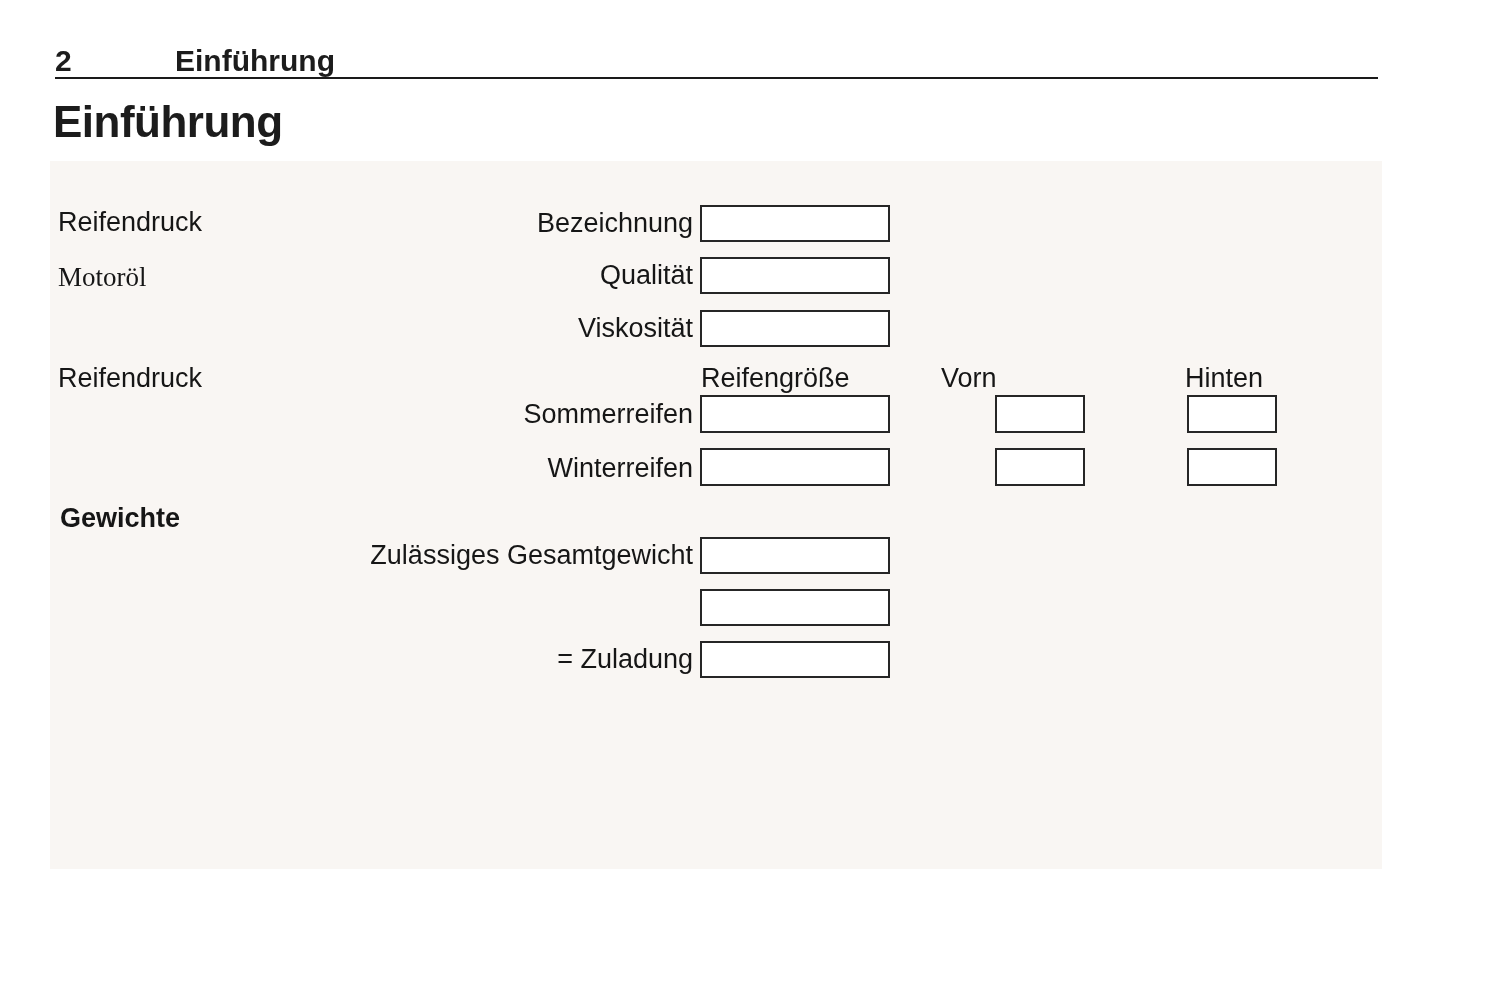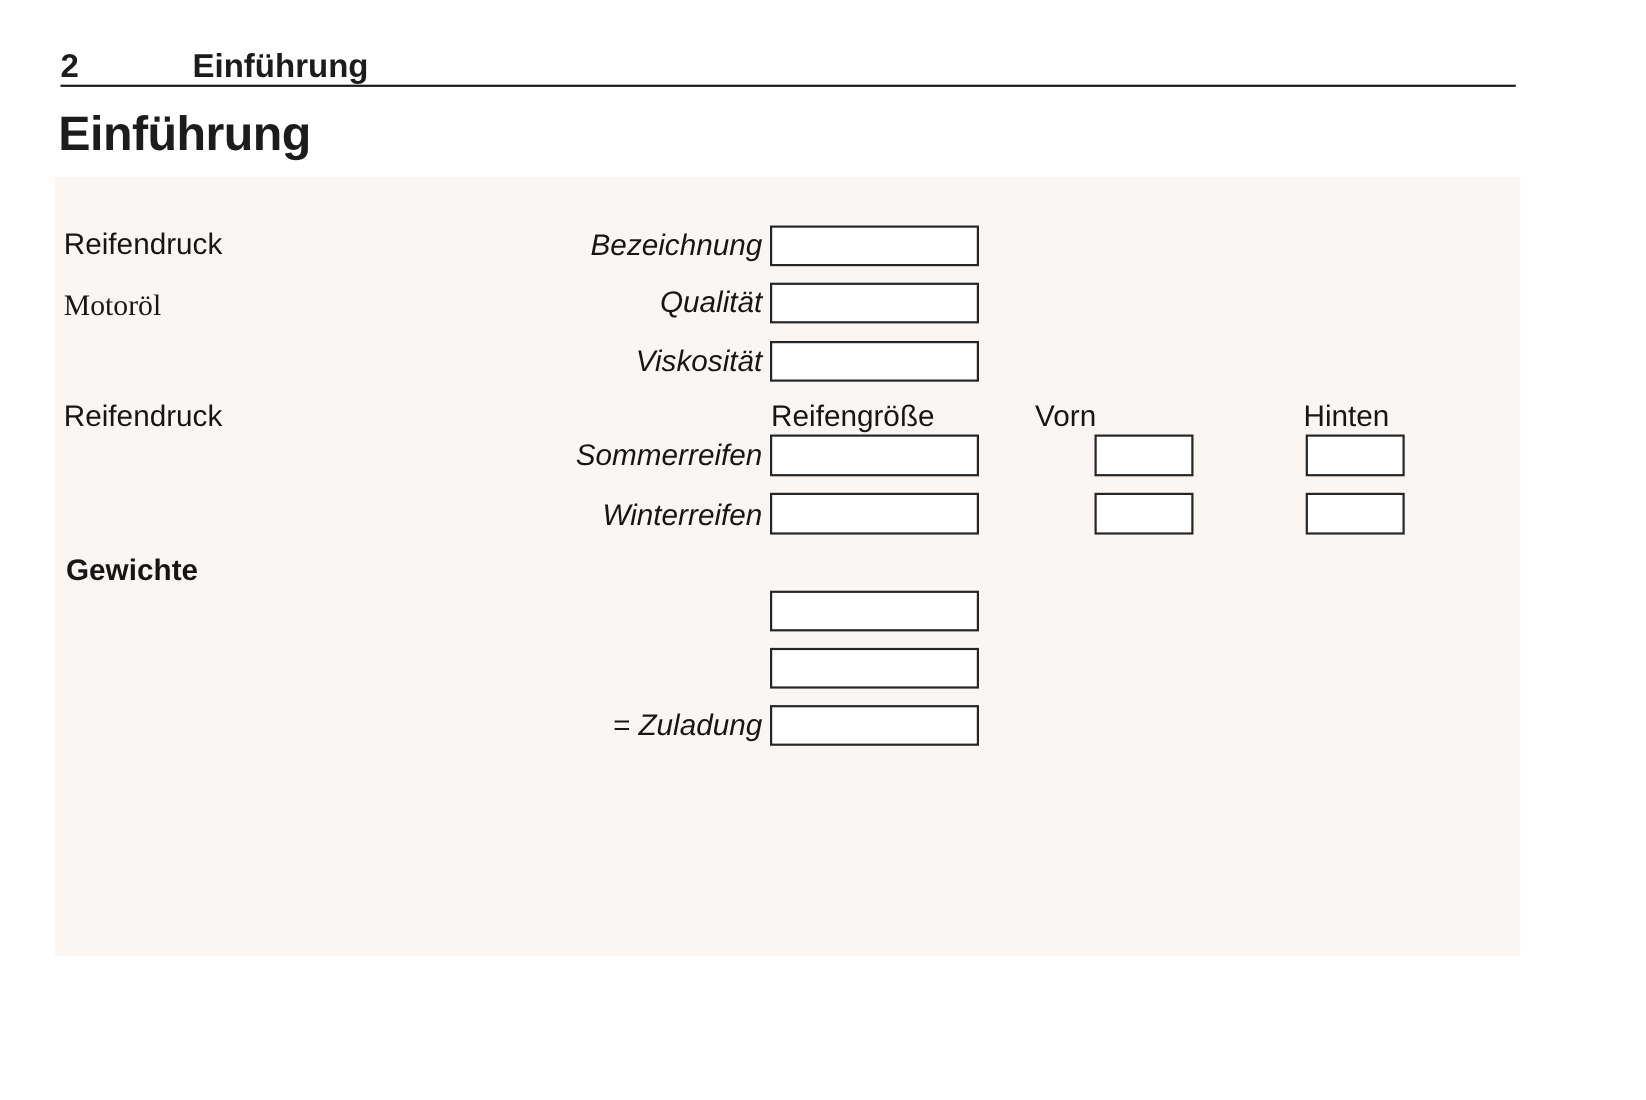--- a/index.html
+++ b/index.html
@@ -49,21 +49,20 @@
 
   .lbl {
     font-size: 27px;
     line-height: 32px;
     white-space: nowrap;
     color: #161616;
   }
   .lbl-right {
     text-align: left;
     right: 803px; 
-    font-style: italic;
   }
 
   .fill-box {
     position: absolute;
     box-sizing: border-box;
     background: #ffffff;
     border: 2px solid #262626;
     font-family: "Liberation Sans", sans-serif;
     font-size: 24px;
     padding: 0 6px;
@@ -130,20 +129,21 @@
   <div class="abs lbl lbl-right tr1-lbl">Sommerreifen</div>
   <input class="fill-box box-tire tr1-box" type="text" value="" style="">
   <input class="fill-box box-small front-box tr1-box" type="text" value="" style="">
   <input class="fill-box box-small rear-box tr1-box" type="text" value="" style="">
 
   <div class="abs lbl lbl-right tr2-lbl">Winterreifen</div>
   <input class="fill-box box-tire tr2-box" type="text" value="" style="">
   <input class="fill-box box-small front-box tr2-box" type="text" value="" style="">
   <input class="fill-box box-small rear-box tr2-box" type="text" value="" style="">
 
+  <div class="abs lbl lbl-right w1-lbl">Zulässiges Gesamtgewicht</div>
   <input class="fill-box box-wide w1-box" type="text" value="" style="">
 
   <input class="fill-box box-wide w2-box" type="text" value="" style="">
 
   <div class="abs lbl lbl-right w3-lbl">= Zuladung</div>
   <input class="fill-box box-wide w3-box" type="text" value="" style="">
 
 </div>
 
 </body></html>

